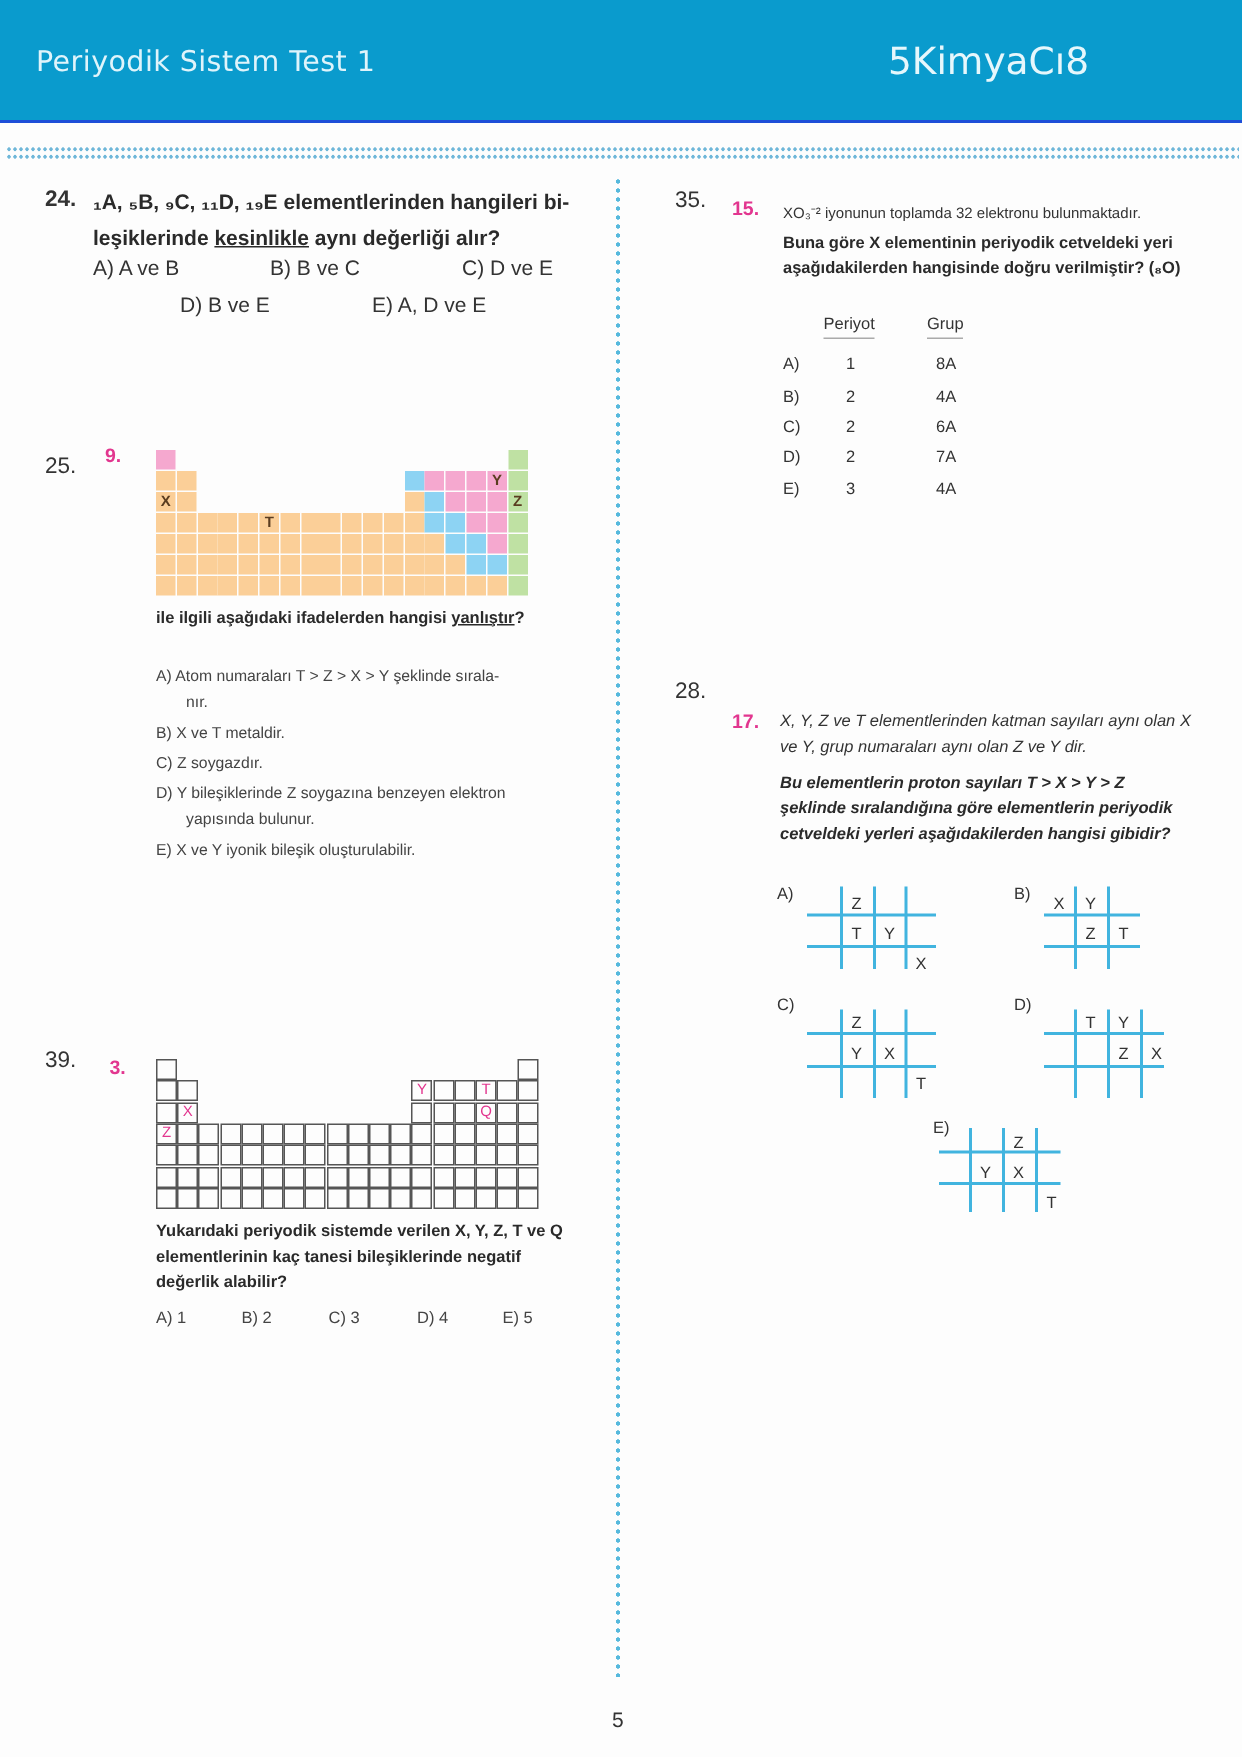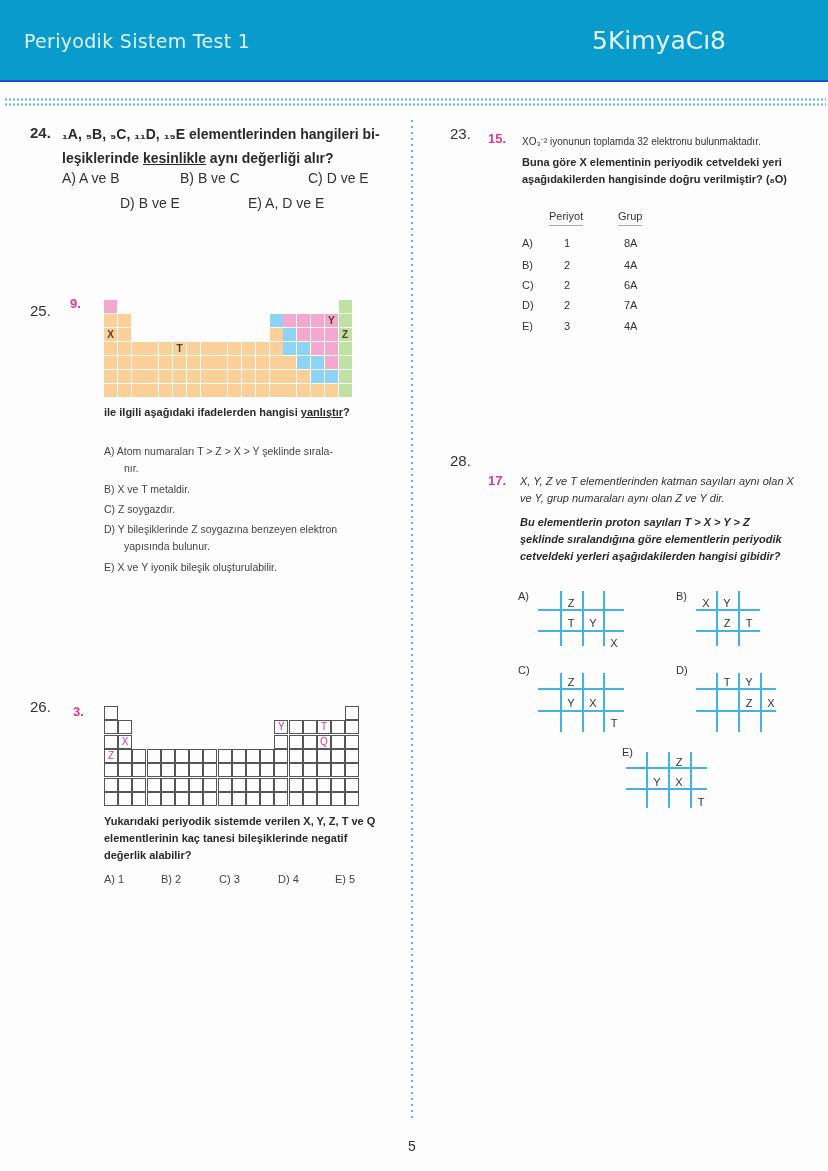--- a/index.html
+++ b/index.html
@@ -168,21 +168,21 @@
 <div class="opt-list" style="left:104px;top:445px;">
   <span class="opt" style="top:0">A)  Atom numaraları T &gt; Z &gt; X &gt; Y şeklinde sırala-</span>
   <span class="opt" style="top:17px;left:20px">nır.</span>
   <span class="opt" style="top:38px">B)  X ve T metaldir.</span>
   <span class="opt" style="top:58px">C)  Z soygazdır.</span>
   <span class="opt" style="top:78px">D)  Y bileşiklerinde Z soygazına benzeyen elektron</span>
   <span class="opt" style="top:95px;left:20px">yapısında bulunur.</span>
   <span class="opt" style="top:116px">E)  X ve Y iyonik bileşik oluşturulabilir.</span>
 </div>
 
-<div class="qnum" style="left:30px;top:698px;">26.</div>
+<div class="qnum" style="left:30px;top:698px;">39.</div>
 <div class="qnum pink" style="left:73px;top:704px;font-size:13px;">3.</div>
 <div class="table26" id="t26">
     <div class="cell26" style="left: 0px; top: 0px;"></div>
     <div class="cell26" style="left: 241.4px; top: 0px;"></div>
     <div class="cell26" style="left: 0px; top: 14.3px;"></div>
     <div class="cell26" style="left: 14.2px; top: 14.3px;"></div>
     <div class="cell26" style="left: 170.4px; top: 14.3px;">Y</div>
     <div class="cell26" style="left: 184.6px; top: 14.3px;"></div>
     <div class="cell26" style="left: 198.8px; top: 14.3px;"></div>
     <div class="cell26" style="left: 213px; top: 14.3px;">T</div>
@@ -271,21 +271,21 @@
   </div>
 <div class="q26text">Yukarıdaki periyodik sistemde verilen X, Y, Z, T ve Q elementlerinin kaç tanesi bileşiklerinde negatif değerlik alabilir?</div>
 <div class="opts26">
   <span style="left:0">A) 1</span>
   <span style="left:57px">B) 2</span>
   <span style="left:115px">C) 3</span>
   <span style="left:174px">D) 4</span>
   <span style="left:231px">E) 5</span>
 </div>
 
-<div class="qnum" style="left:450px;top:125px;">23.</div>
+<div class="qnum" style="left:450px;top:125px;">35.</div>
 <div class="qnum pink" style="left:488px;top:131px;font-size:13px;">15.</div>
 <div class="q27intro">XO₃⁻² iyonunun toplamda 32 elektronu bulunmaktadır.</div>
 <div class="q27text">Buna göre X elementinin periyodik cetveldeki yeri aşağıdakilerden hangisinde doğru verilmiştir? (₈O)</div>
 <div class="t27">
   <span class="hdr27" style="left:27px;top:0">Periyot</span>
   <span class="hdr27" style="left:96px;top:0">Grup</span>
   <span style="left:0;top:27px">A)</span>
   <span style="left:42px;top:27px">1</span>
   <span style="left:102px;top:27px">8A</span>
   <span style="left:0;top:49px">B)</span>

